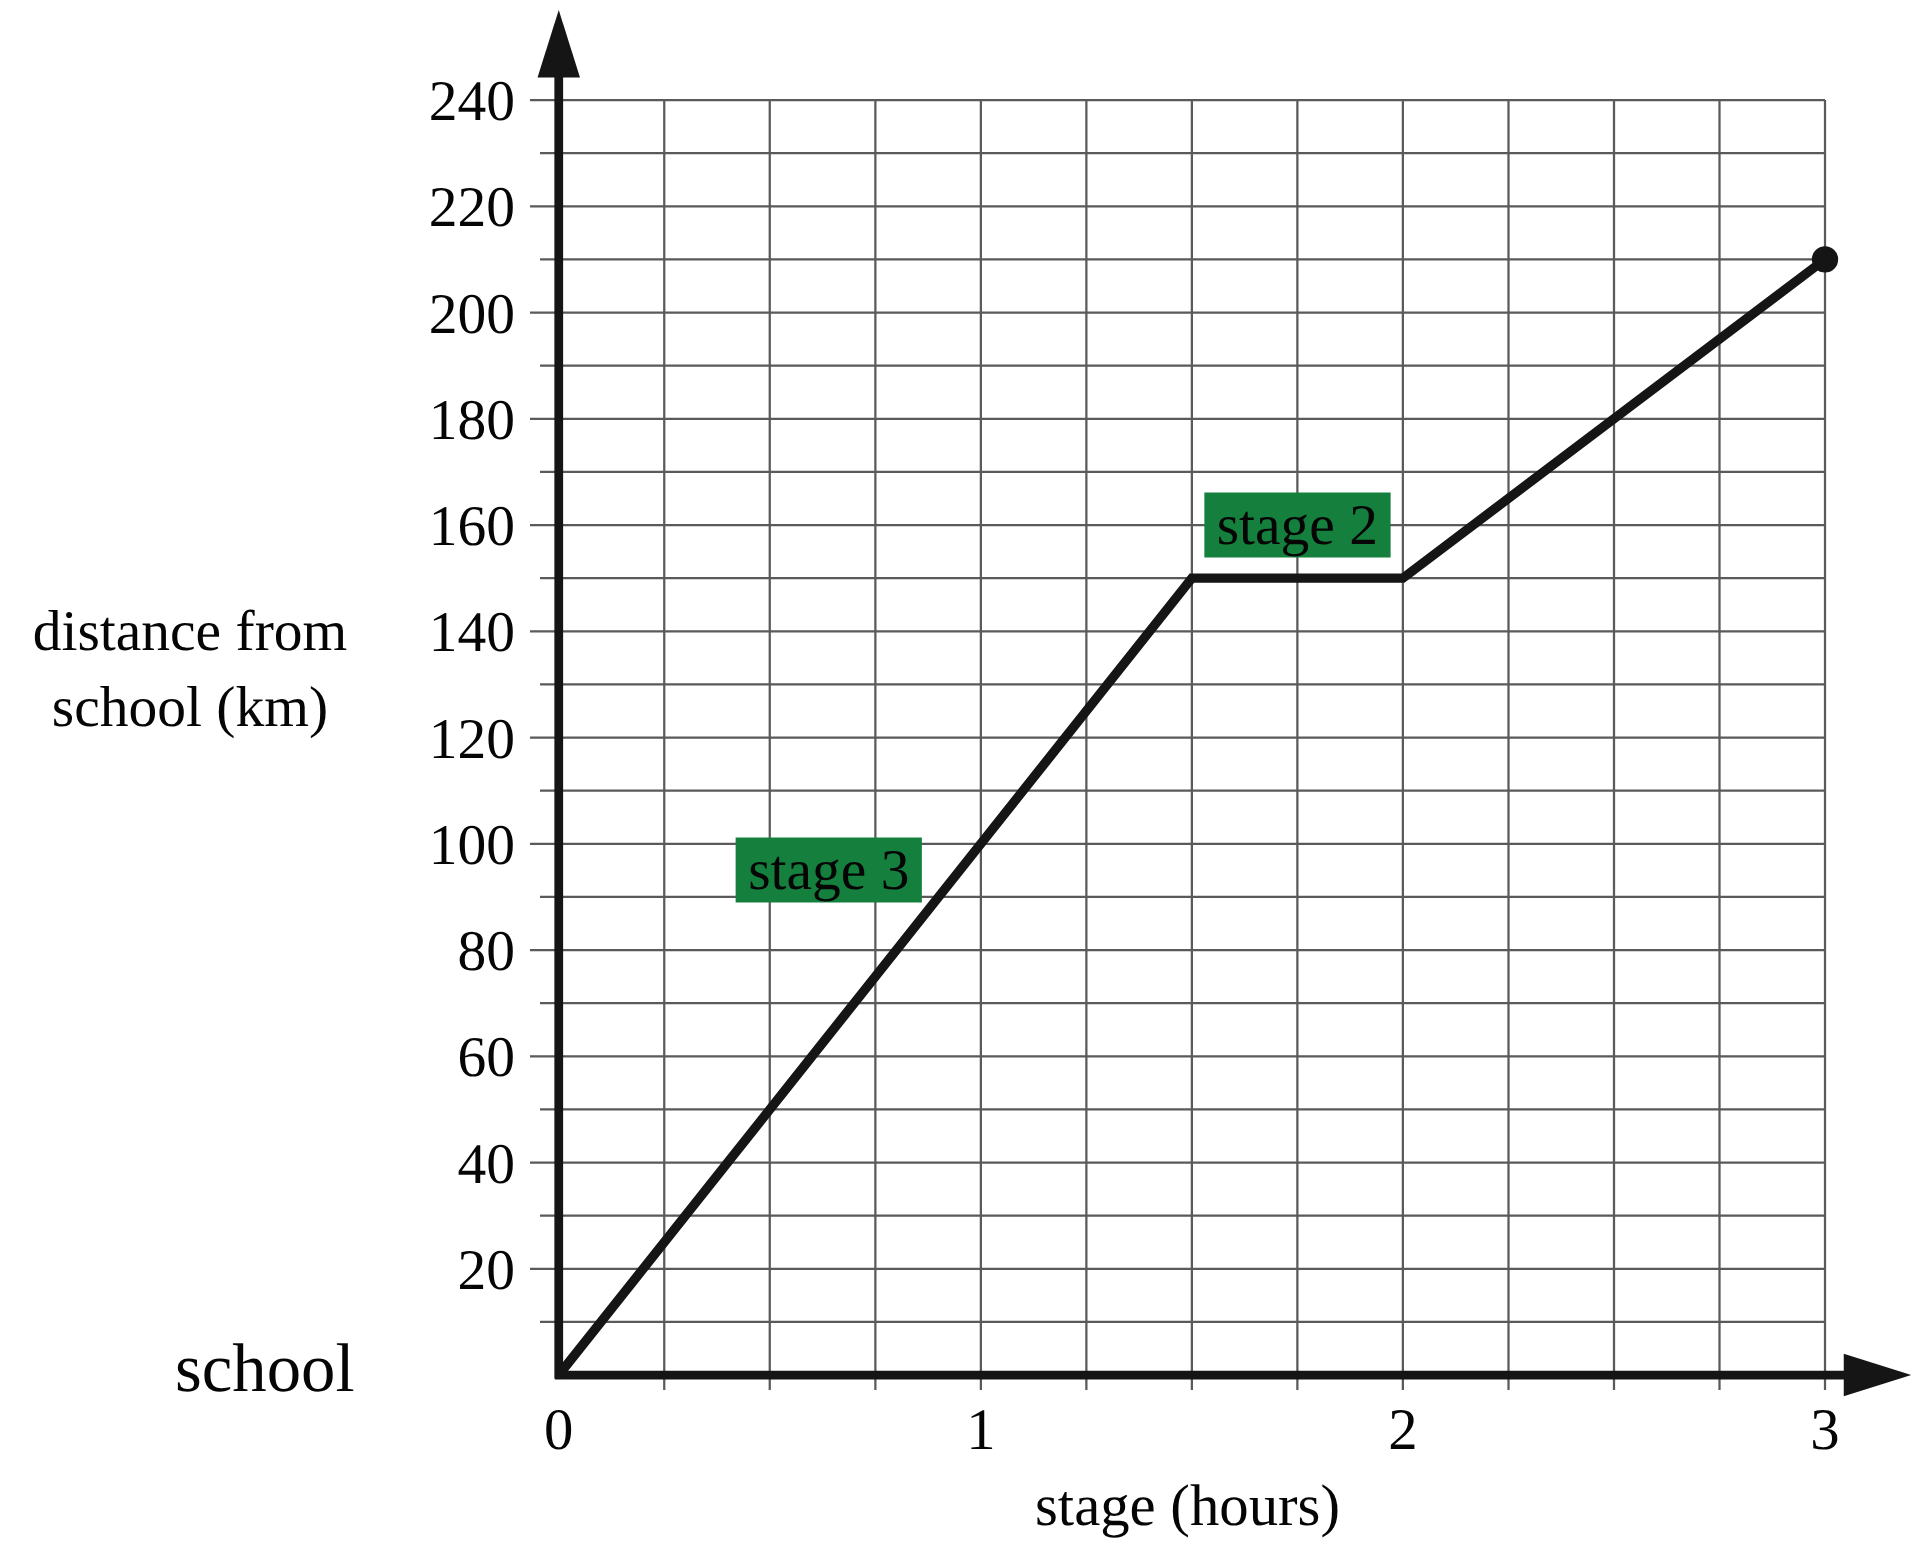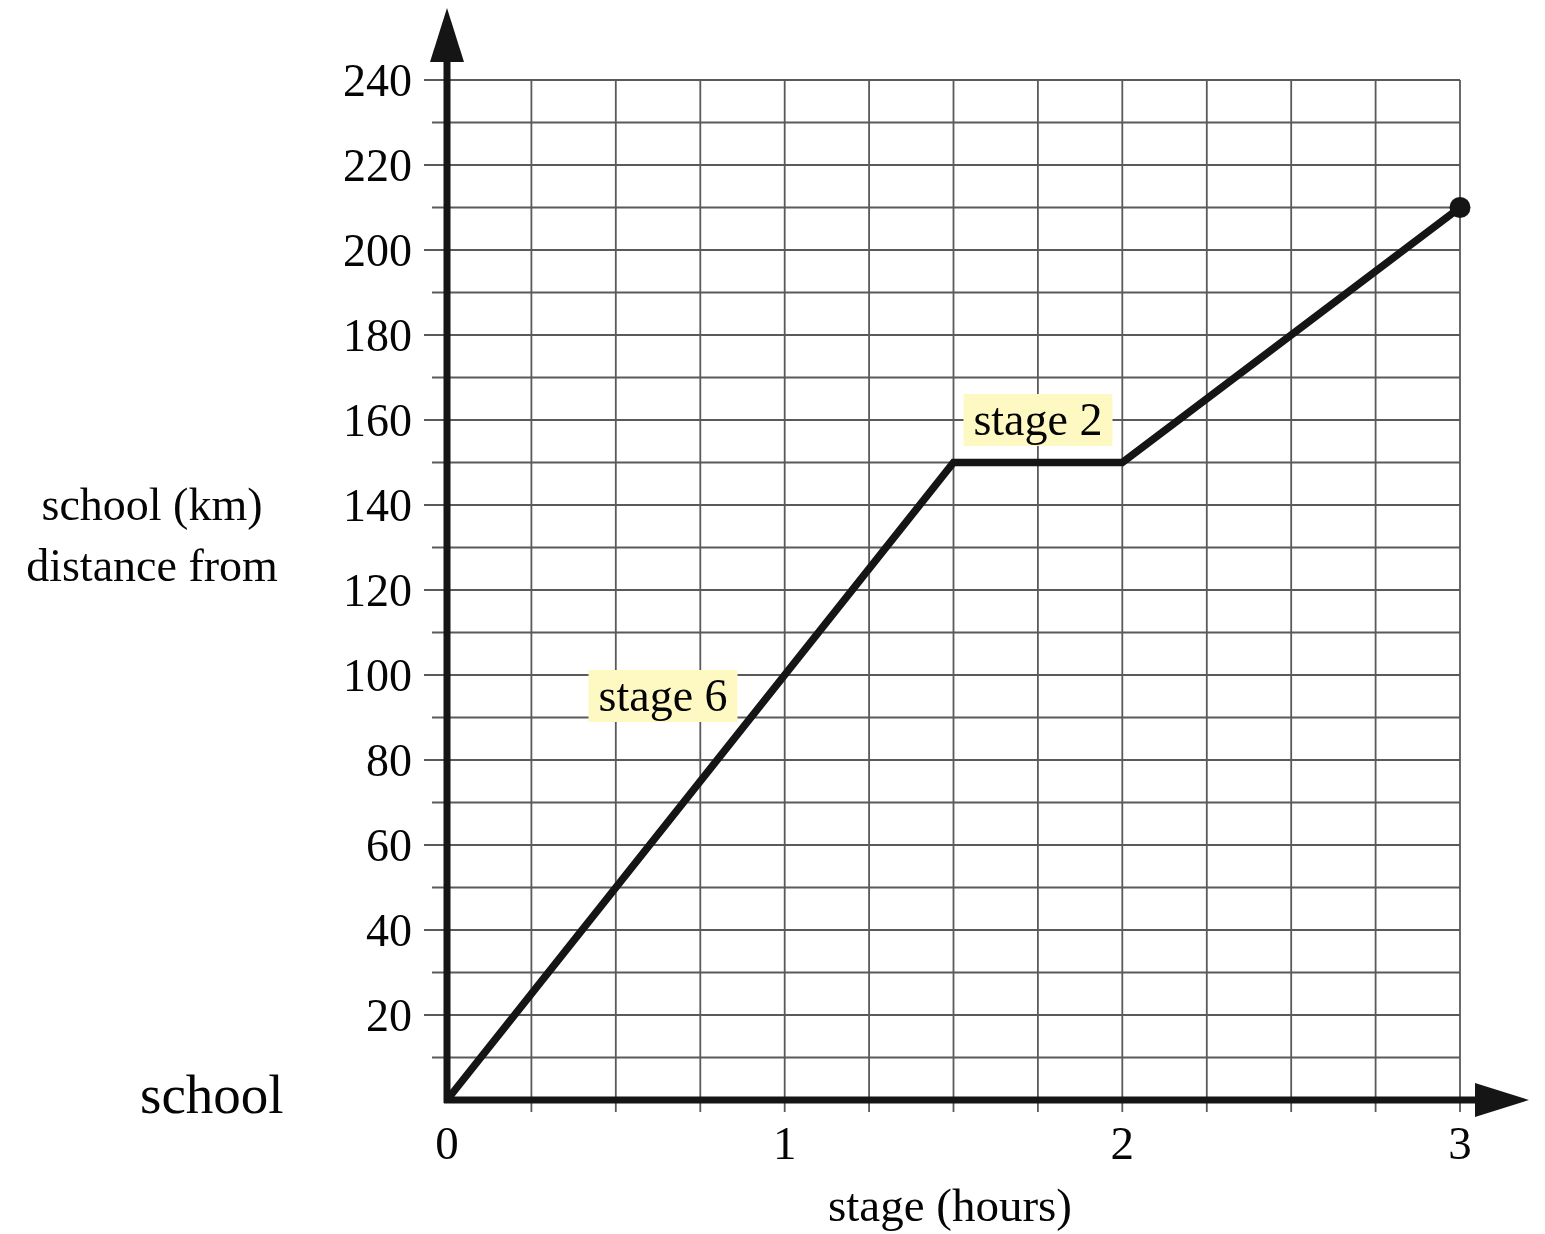--- a/index.html
+++ b/index.html
@@ -8,21 +8,21 @@
     font-family:"Liberation Serif", serif;color:#050505;overflow:hidden;
   }
   .chart-svg{position:absolute;left:0;top:0;}
   .ylabel{position:absolute;left:2px;top:474px;width:300px;text-align:center;
     font-size:46px;line-height:61px;}
   .school{position:absolute;left:140px;top:1066px;width:252px;
     font-size:55px;line-height:58px;}
   .xlabel{position:absolute;left:650px;top:1176px;width:600px;text-align:center;
     font-size:47px;line-height:58px;}
   .stage-annotation{position:absolute;font-size:46px;line-height:52px;
-    background:#fef9c3;padding:0 10px;transform:translate(-50%,-50%);white-space:nowrap;}
+    background:#15803d;padding:0 10px;transform:translate(-50%,-50%);white-space:nowrap;}
 </style>
 </head>
 <body>
 
 <div class="canvas">
   <svg id="chart" class="chart-svg" width="1545" height="1234" viewBox="0 0 1545 1234">
       <path d="M531.4 80 V1112 M615.8 80 V1112 M700.3 80 V1112 M784.7 80 V1112 M869.1 80 V1112 M953.5 80 V1112 M1037.9 80 V1112 M1122.3 80 V1112 M1206.8 80 V1112 M1291.2 80 V1112 M1375.6 80 V1112 M1460.0 80 V1112 M432 1057.5 H1460 M424 1015.0 H1460 M432 972.5 H1460 M424 930.0 H1460 M432 887.5 H1460 M424 845.0 H1460 M432 802.5 H1460 M424 760.0 H1460 M432 717.5 H1460 M424 675.0 H1460 M432 632.5 H1460 M424 590.0 H1460 M432 547.5 H1460 M424 505.0 H1460 M432 462.5 H1460 M424 420.0 H1460 M432 377.5 H1460 M424 335.0 H1460 M432 292.5 H1460 M424 250.0 H1460 M432 207.5 H1460 M424 165.0 H1460 M432 122.5 H1460 M424 80.0 H1460 " stroke="#5a5a5a" stroke-width="1.8" fill="none"></path>
       <path d="M444 1100 H1481 M447 1103 V55" stroke="#151515" stroke-width="7" fill="none"></path>
       <polygon points="447,8 430,62 464,62" fill="#151515"></polygon>
       <polygon points="1529,1100 1475,1083 1475,1117" fill="#151515"></polygon>
@@ -40,22 +40,22 @@
       <text x="412" y="266.0" text-anchor="end" font-family="Liberation Serif, serif" font-size="46" fill="#050505">200</text>
       <text x="412" y="181.0" text-anchor="end" font-family="Liberation Serif, serif" font-size="46" fill="#050505">220</text>
       <text x="412" y="96.0" text-anchor="end" font-family="Liberation Serif, serif" font-size="46" fill="#050505">240</text>
       <text x="447.0" y="1159" text-anchor="middle" font-family="Liberation Serif, serif" font-size="47" fill="#050505">0</text>
       <text x="784.7" y="1159" text-anchor="middle" font-family="Liberation Serif, serif" font-size="47" fill="#050505">1</text>
       <text x="1122.3" y="1159" text-anchor="middle" font-family="Liberation Serif, serif" font-size="47" fill="#050505">2</text>
       <text x="1460.0" y="1159" text-anchor="middle" font-family="Liberation Serif, serif" font-size="47" fill="#050505">3</text>
     </svg>
 
   <div class="ylabel">
+    <div>distance from</div>
     <div>school (km)</div>
-    <div>distance from</div>
   </div>
 
   <div class="school">school</div>
 
   <div class="xlabel">stage (hours)</div>
-<div class="stage-annotation" style="left: 663.107px; top: 696.25px;">stage 6</div>
+<div class="stage-annotation" style="left: 663.107px; top: 696.25px;">stage 3</div>
     <div class="stage-annotation" style="left: 1037.92px; top: 420px;">stage 2</div>
   </div>
 
 </body></html>

